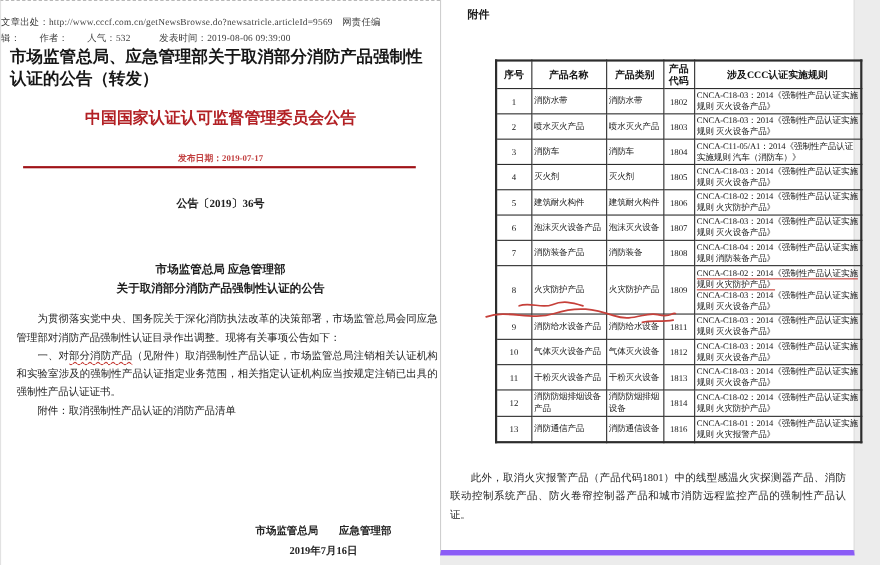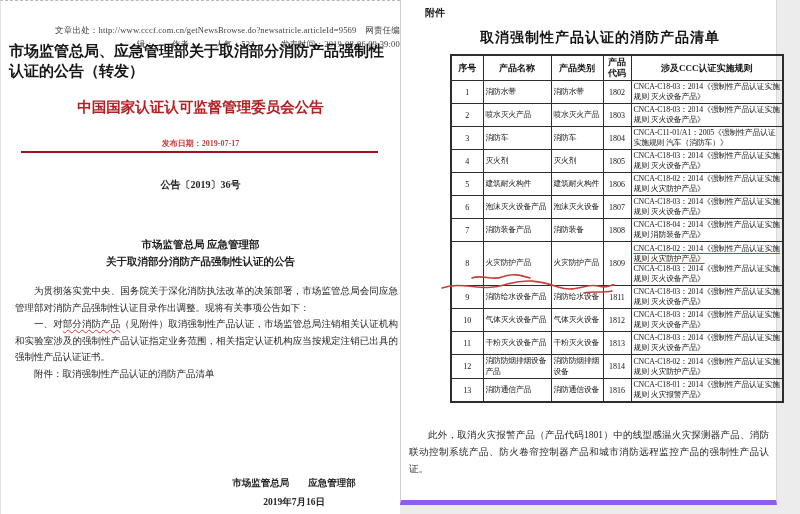--- a/index.html
+++ b/index.html
@@ -2,21 +2,21 @@
 <html style="--red-title: #b22024; --red-line: #a01318; --date-red: #c24040; --annotation-red: #c6403a;"><head>
 <meta charset="utf-8">
 <style>
   html,body{margin:0;padding:0;}
   body{background:#e9e9e9;font-family:"Liberation Serif","DejaVu Serif",serif;}
   .stage{position:relative;width:800px;height:514px;background:#ececec;overflow:hidden;}
 
   
   .left-page{position:absolute;left:0;top:0;width:400px;height:514px;background:#fff;
     border-top:1px dashed #b8b8b8;border-left:1px solid #e2e2e2;box-sizing:border-box;}
-  .meta{position:absolute;top:23px;left:0;right:0;text-align:right;
+  .meta{position:absolute;top:13px;left:0;right:0;text-align:left;
     font-size:8.5px;line-height:13.5px;color:#3c3c3c;letter-spacing:0.2px;}
   .post-title{position:absolute;top:42px;left:8px;right:5px;
     font-family:Liberation Mono, monospace;
     font-weight:bold;font-size:15px;line-height:20px;color:#161616;}
   .red-title{position:absolute;top:97px;left:0;right:0;text-align:center;
     font-family:"Liberation Sans","DejaVu Sans",sans-serif;
     font-weight:bold;font-size:14.5px;color:var(--red-title,#b22024);}
   .pub-date{position:absolute;top:137px;left:0;right:0;text-align:center;
     font-size:8px;font-weight:bold;color:var(--date-red,#c24040);}
   .red-rule{position:absolute;top:150px;left:20px;right:22px;height:0;
@@ -91,21 +91,20 @@
     </div>
 
     <div class="signature">
       <div>市场监管总局　　应急管理部</div>
       <div class="sig-date">2019年7月16日</div>
     </div>
   </div>
 
   <div class="right-page">
     <div class="attach-label">附件</div>
-    <div class="attach-title">取消强制性产品认证的消防产品清单</div>
 
     <div class="table-wrap">
       <table class="attach">
         <colgroup>
             <col style="width:32px">
             <col style="width:68px">
             <col style="width:52px">
             <col style="width:28px">
             <col style="width:152px">
           </colgroup>
@@ -129,21 +128,21 @@
           <td class="c-name">喷水灭火产品</td>
           <td class="c-cat">喷水灭火产品</td>
           <td class="c-code">1803</td>
           <td class="c-rule">CNCA-C18-03：2014《强制性产品认证实施规则 灭火设备产品》</td>
         </tr>
         <tr>
           <td class="c-no">3</td>
           <td class="c-name">消防车</td>
           <td class="c-cat">消防车</td>
           <td class="c-code">1804</td>
-          <td class="c-rule">CNCA-C11-01/A1：2005《强制性产品认证实施规则 汽车（消防车）》</td>
+          <td class="c-rule">CNCA-C11-05/A1：2014《强制性产品认证实施规则 汽车（消防车）》</td>
         </tr>
         <tr>
           <td class="c-no">4</td>
           <td class="c-name">灭火剂</td>
           <td class="c-cat">灭火剂</td>
           <td class="c-code">1805</td>
           <td class="c-rule">CNCA-C18-03：2014《强制性产品认证实施规则 灭火设备产品》</td>
         </tr>
         <tr>
           <td class="c-no">5</td>

